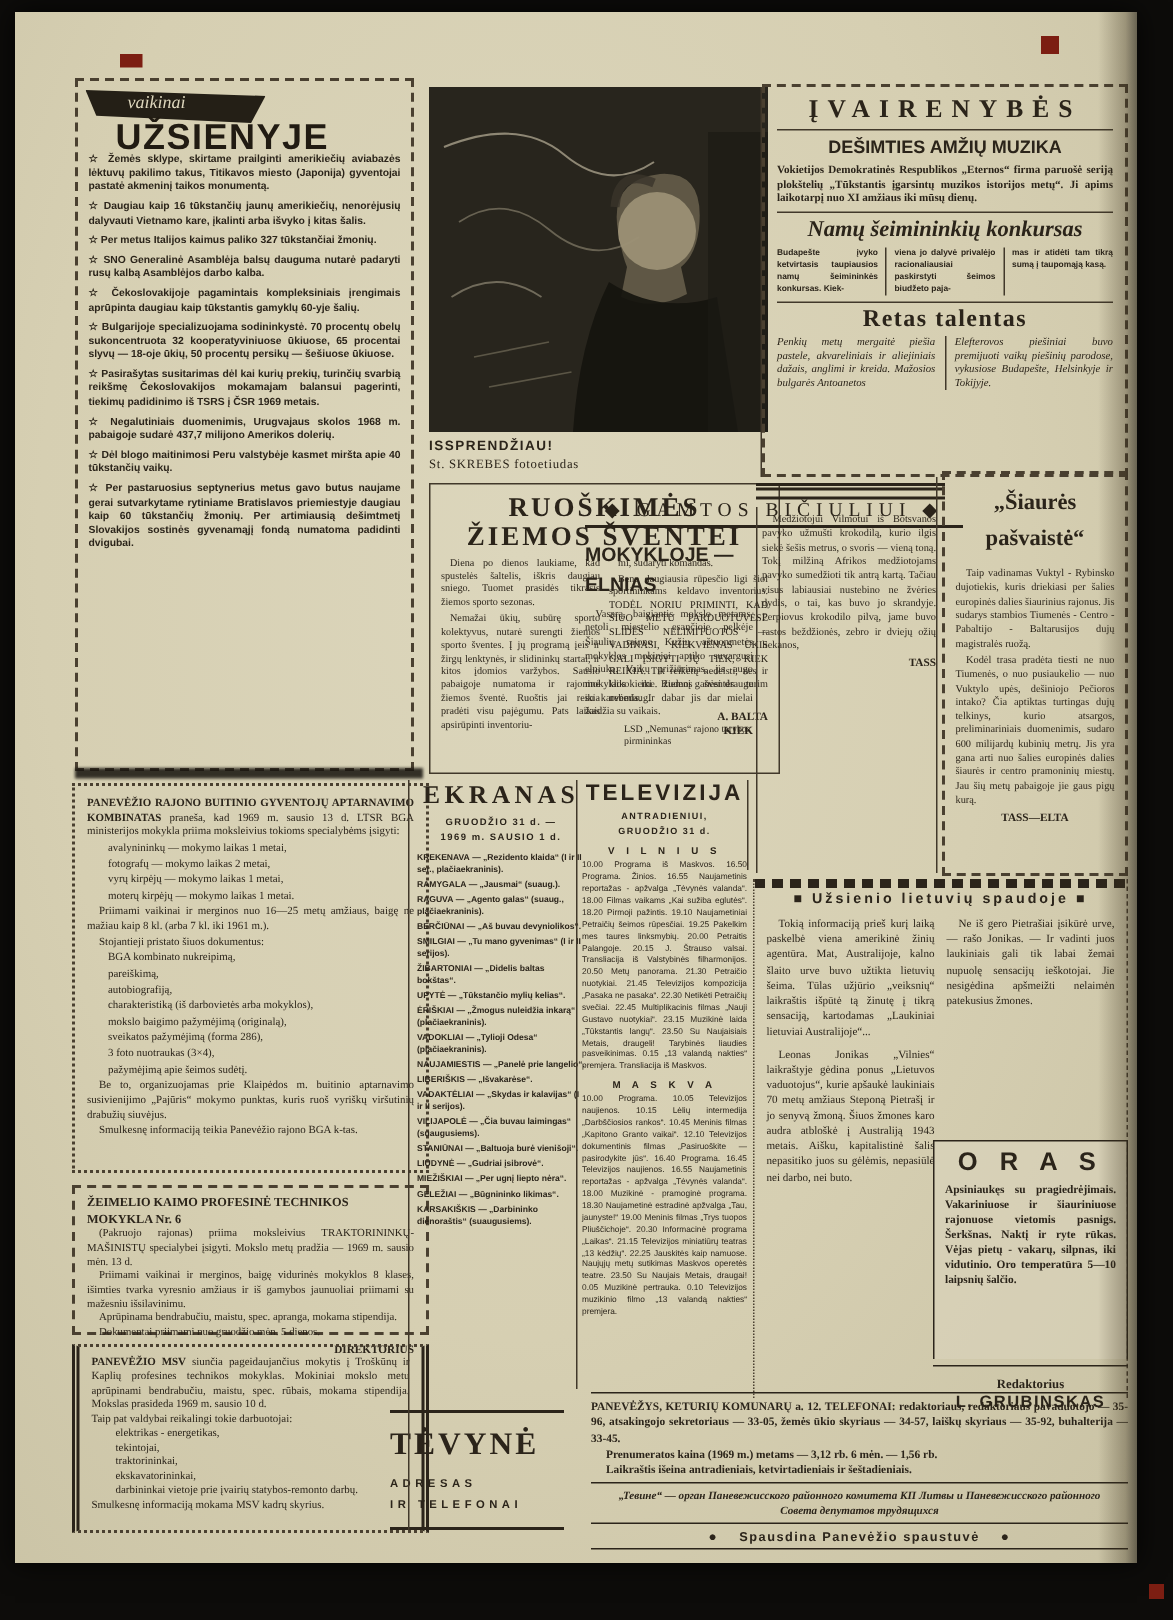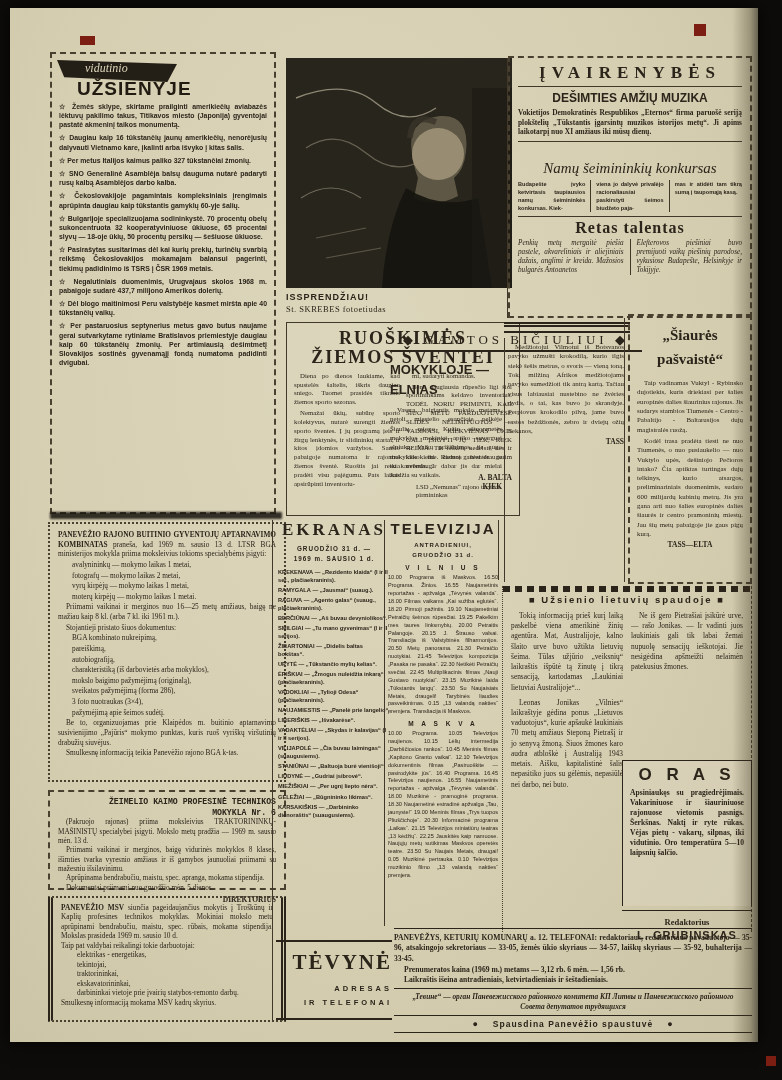--- a/index.html
+++ b/index.html
@@ -19,21 +19,21 @@
   
   .corner-mark{position:absolute;background:#7c1e12;}
 
   
   .uz-box{left:40px;top:44px;width:226px;height:462px;border:2px dashed #4a4030;padding:4px 7px 0 7px;box-sizing:border-box;}
   .uz-banner{position:relative;height:44px;}
   .uz-flag{position:absolute;left:-2px;top:2px;width:120px;height:22px;background:#241f16;
            clip-path:polygon(0 0,100% 18%,92% 100%,6% 78%);}
   .uz-script{position:absolute;left:26px;top:3px;color:#ddd6bc;font-style:italic;font-size:12px;font-family:"Liberation Serif",serif;}
   .uz-title{position:absolute;left:18px;top:20px;font-family:"Liberation Sans",sans-serif;
-            font-weight:900;font-size:19px;letter-spacing:1px;color:#211b12;}
+            font-weight:900;font-size:24px;letter-spacing:1px;color:#211b12;}
   .uz-item{font-family:"Liberation Sans",sans-serif;font-weight:bold;font-size:6.9px;line-height:1.32;
            margin:0 0 4px 0;text-align:justify;}
   .uz-item .star{font-size:7px;}
 
   
   .photo{left:276px;top:50px;width:226px;height:230px;background:#221f19;overflow:hidden;}
   .photo svg{display:block;}
   .photo-cap1{left:276px;top:284px;width:226px;font-family:"Liberation Sans",sans-serif;font-weight:bold;font-size:9px;letter-spacing:1px;}
   .photo-cap2{left:276px;top:296px;width:226px;font-size:8.5px;letter-spacing:.5px;}
 
@@ -44,21 +44,21 @@
   .ruosk .col{width:50%;font-size:6.8px;line-height:1.3;}
   .ruosk p{margin:0 0 2px 0;text-indent:6px;}
   .sig-r{text-align:right;font-weight:bold;font-size:7.5px;margin-top:2px;}
   .sig-role{font-size:6.6px;text-align:left;margin-left:10px;line-height:1.25;}
 
   
   .ivair{left:498px;top:48px;width:244px;height:262px;border:2px dashed #4a4030;padding:5px 8px;box-sizing:border-box;}
   .ivair-title{font-size:17px;letter-spacing:6px;text-align:center;font-weight:bold;border-bottom:1px solid #41382a;padding-bottom:3px;margin-bottom:4px;}
   .muzika-t{font-family:"Liberation Sans",sans-serif;font-weight:900;font-size:12px;text-align:center;margin:2px 0 3px 0;}
   .muzika-b{font-size:7.4px;line-height:1.3;font-weight:bold;}
-  .konk-t{font-size:15px;font-style:italic;font-weight:normal;text-align:center;border-top:1px solid #41382a;margin-top:4px;padding-top:18px;}
+  .konk-t{font-size:15px;font-style:italic;font-weight:bold;text-align:center;border-top:1px solid #41382a;margin-top:4px;padding-top:3px;}
   .mini-cols{display:flex;gap:5px;margin-top:3px;}
   .mini-col{width:33.3%;font-family:"Liberation Sans",sans-serif;font-weight:bold;font-size:5.6px;line-height:1.45;text-align:justify;}
   .mini-col.mid{border-left:1px solid #41382a;border-right:1px solid #41382a;padding:0 5px;}
   .talent-t{font-size:16px;font-weight:bold;text-align:center;border-top:1px solid #41382a;margin-top:4px;padding-top:2px;letter-spacing:1px;}
   .talent-cols{display:flex;gap:6px;margin-top:2px;}
   .talent-col{width:50%;font-style:italic;font-size:7.2px;line-height:1.25;text-align:justify;}
   .talent-col.r{border-left:1px solid #41382a;padding-left:6px;}
 
   
   .gamtos-h{left:380px;top:324px;width:252px;font-size:13px;letter-spacing:4px;text-align:center;
@@ -77,41 +77,41 @@
 
   
   .bga{left:38px;top:514px;width:238px;height:260px;border:2px dotted #4a4030;padding:6px 8px;box-sizing:border-box;
        font-size:7.3px;line-height:1.32;}
   .bga p{margin:0 0 1px 0;}
   .bga .ind{text-indent:8px;}
   .bga .li{margin-left:14px;}
   .smudge{left:40px;top:504px;width:232px;height:7px;background:#16130d;filter:blur(1px);opacity:.85;}
 
   .zeim{left:38px;top:782px;width:238px;height:100px;border:2px dashed #4a4030;padding:5px 8px;box-sizing:border-box;font-size:7.2px;line-height:1.3;}
-  .zeim h3{margin:0;text-align:right;font-family:Liberation Mono, monospace;font-size:8.2px;font-weight:900;line-height:1.3;}
+  .zeim h3{margin:0;text-align:left;font-family:Liberation Serif, serif;font-size:8.2px;font-weight:900;line-height:1.3;}
   .zeim p{margin:0;text-indent:8px;text-align:justify;}
 
   .msv{left:38px;top:888px;width:238px;height:126px;border-left:5px double #2b241a;border-right:5px double #2b241a;
        border-top:2px dotted #4a4030;border-bottom:2px dotted #4a4030;padding:5px 8px;box-sizing:border-box;
        font-size:7.3px;line-height:1.3;}
   .msv p{margin:0;text-align:justify;}
   .msv .li{margin-left:16px;text-align:left;}
 
   
   .ekranas{left:268px;top:512px;width:112px;}
   .ekranas h2{font-size:17px;letter-spacing:3px;text-align:center;margin:0 0 4px 0;font-weight:bold;}
   .ek-date{font-family:"Liberation Sans",sans-serif;font-weight:bold;font-size:6.3px;text-align:center;letter-spacing:1px;margin-bottom:5px;line-height:1.6;}
   .listing{font-family:"Liberation Sans",sans-serif;font-size:5.7px;line-height:1.35;margin-bottom:2.5px;font-weight:bold;}
 
   
   .keliai{left:266px;top:832px;width:116px;height:94px;border:2px dashed #4a4030;padding:4px 6px;box-sizing:border-box;font-size:7.2px;line-height:1.3;}
   .keliai p{margin:0;}
 
   
-  .tevyne{left:266px;top:932px;width:116px;height:80px;border-top:2px solid #2b241a;border-bottom:2px solid #2b241a;padding-top:8px;box-sizing:border-box;text-align:right;}
+  .tevyne{left:250px;top:932px;width:116px;height:80px;border-top:2px solid #2b241a;border-bottom:2px solid #2b241a;padding-top:8px;box-sizing:border-box;text-align:left;}
   .tev-logo{font-size:21px;font-weight:900;letter-spacing:2px;font-family:"Liberation Serif",serif;}
   .tev-sub{font-family:"Liberation Sans",sans-serif;font-weight:bold;font-size:7.5px;letter-spacing:3px;margin-top:7px;line-height:1.8;}
 
   
   .tv{left:378px;top:512px;width:110px;}
   .tv h2{font-family:"Liberation Sans",sans-serif;font-weight:900;font-size:15px;letter-spacing:2px;text-align:center;margin:0 0 3px 0;}
   .tv-sub{font-family:"Liberation Sans",sans-serif;font-weight:bold;font-size:6px;text-align:center;letter-spacing:1px;line-height:1.7;}
   .tv-city{font-family:"Liberation Sans",sans-serif;font-weight:bold;font-size:6.5px;text-align:center;letter-spacing:3px;margin:4px 0 3px 0;}
   .tv-prog{font-family:"Liberation Sans",sans-serif;font-size:5.55px;line-height:1.42;text-align:justify;}
 
@@ -150,21 +150,21 @@
 <body>
 
 <div class="page">
 
   <div class="corner-mark" style="left:70px;top:28px;width:15px;height:9px;"></div>
   <div class="corner-mark" style="left:684px;top:16px;width:12px;height:12px;"></div>
 
   <div class="abs uz-box">
     <div class="uz-banner">
       <div class="uz-flag"></div>
-      <span class="uz-script">vidutinio</span>
+      <span class="uz-script">vaikinai</span>
       <div class="uz-title">UŽSIENYJE</div>
     </div>
     <p class="uz-item"><span class="star">☆</span> <span>Žemės sklype, skirtame prailginti amerikiečių aviabazės lėktuvų pakilimo takus, Titikavos miesto (Japonija) gyventojai pastatė akmeninį taikos monumentą.</span></p>
     <p class="uz-item"><span class="star">☆</span> <span>Daugiau kaip 16 tūkstančių jaunų amerikiečių, nenorėjusių dalyvauti Vietnamo kare, įkalinti arba išvyko į kitas šalis.</span></p>
     <p class="uz-item"><span class="star">☆</span> <span>Per metus Italijos kaimus paliko 327 tūkstančiai žmonių.</span></p>
     <p class="uz-item"><span class="star">☆</span> <span>SNO Generalinė Asamblėja balsų dauguma nutarė padaryti rusų kalbą Asamblėjos darbo kalba.</span></p>
     <p class="uz-item"><span class="star">☆</span> <span>Čekoslovakijoje pagamintais kompleksiniais įrengimais aprūpinta daugiau kaip tūkstantis gamyklų 60-yje šalių.</span></p>
     <p class="uz-item"><span class="star">☆</span> <span>Bulgarijoje specializuojama sodininkystė. 70 procentų obelų sukoncentruota 32 kooperatyviniuose ūkiuose, 65 procentai slyvų — 18-oje ūkių, 50 procentų persikų — šešiuose ūkiuose.</span></p>
     <p class="uz-item"><span class="star">☆</span> <span>Pasirašytas susitarimas dėl kai kurių prekių, turinčių svarbią reikšmę Čekoslovakijos mokamajam balansui pagerinti, tiekimų padidinimo iš TSRS į ČSR 1969 metais.</span></p>
     <p class="uz-item"><span class="star">☆</span> <span>Negalutiniais duomenimis, Urugvajaus skolos 1968 m. pabaigoje sudarė 437,7 milijono Amerikos dolerių.</span></p>

